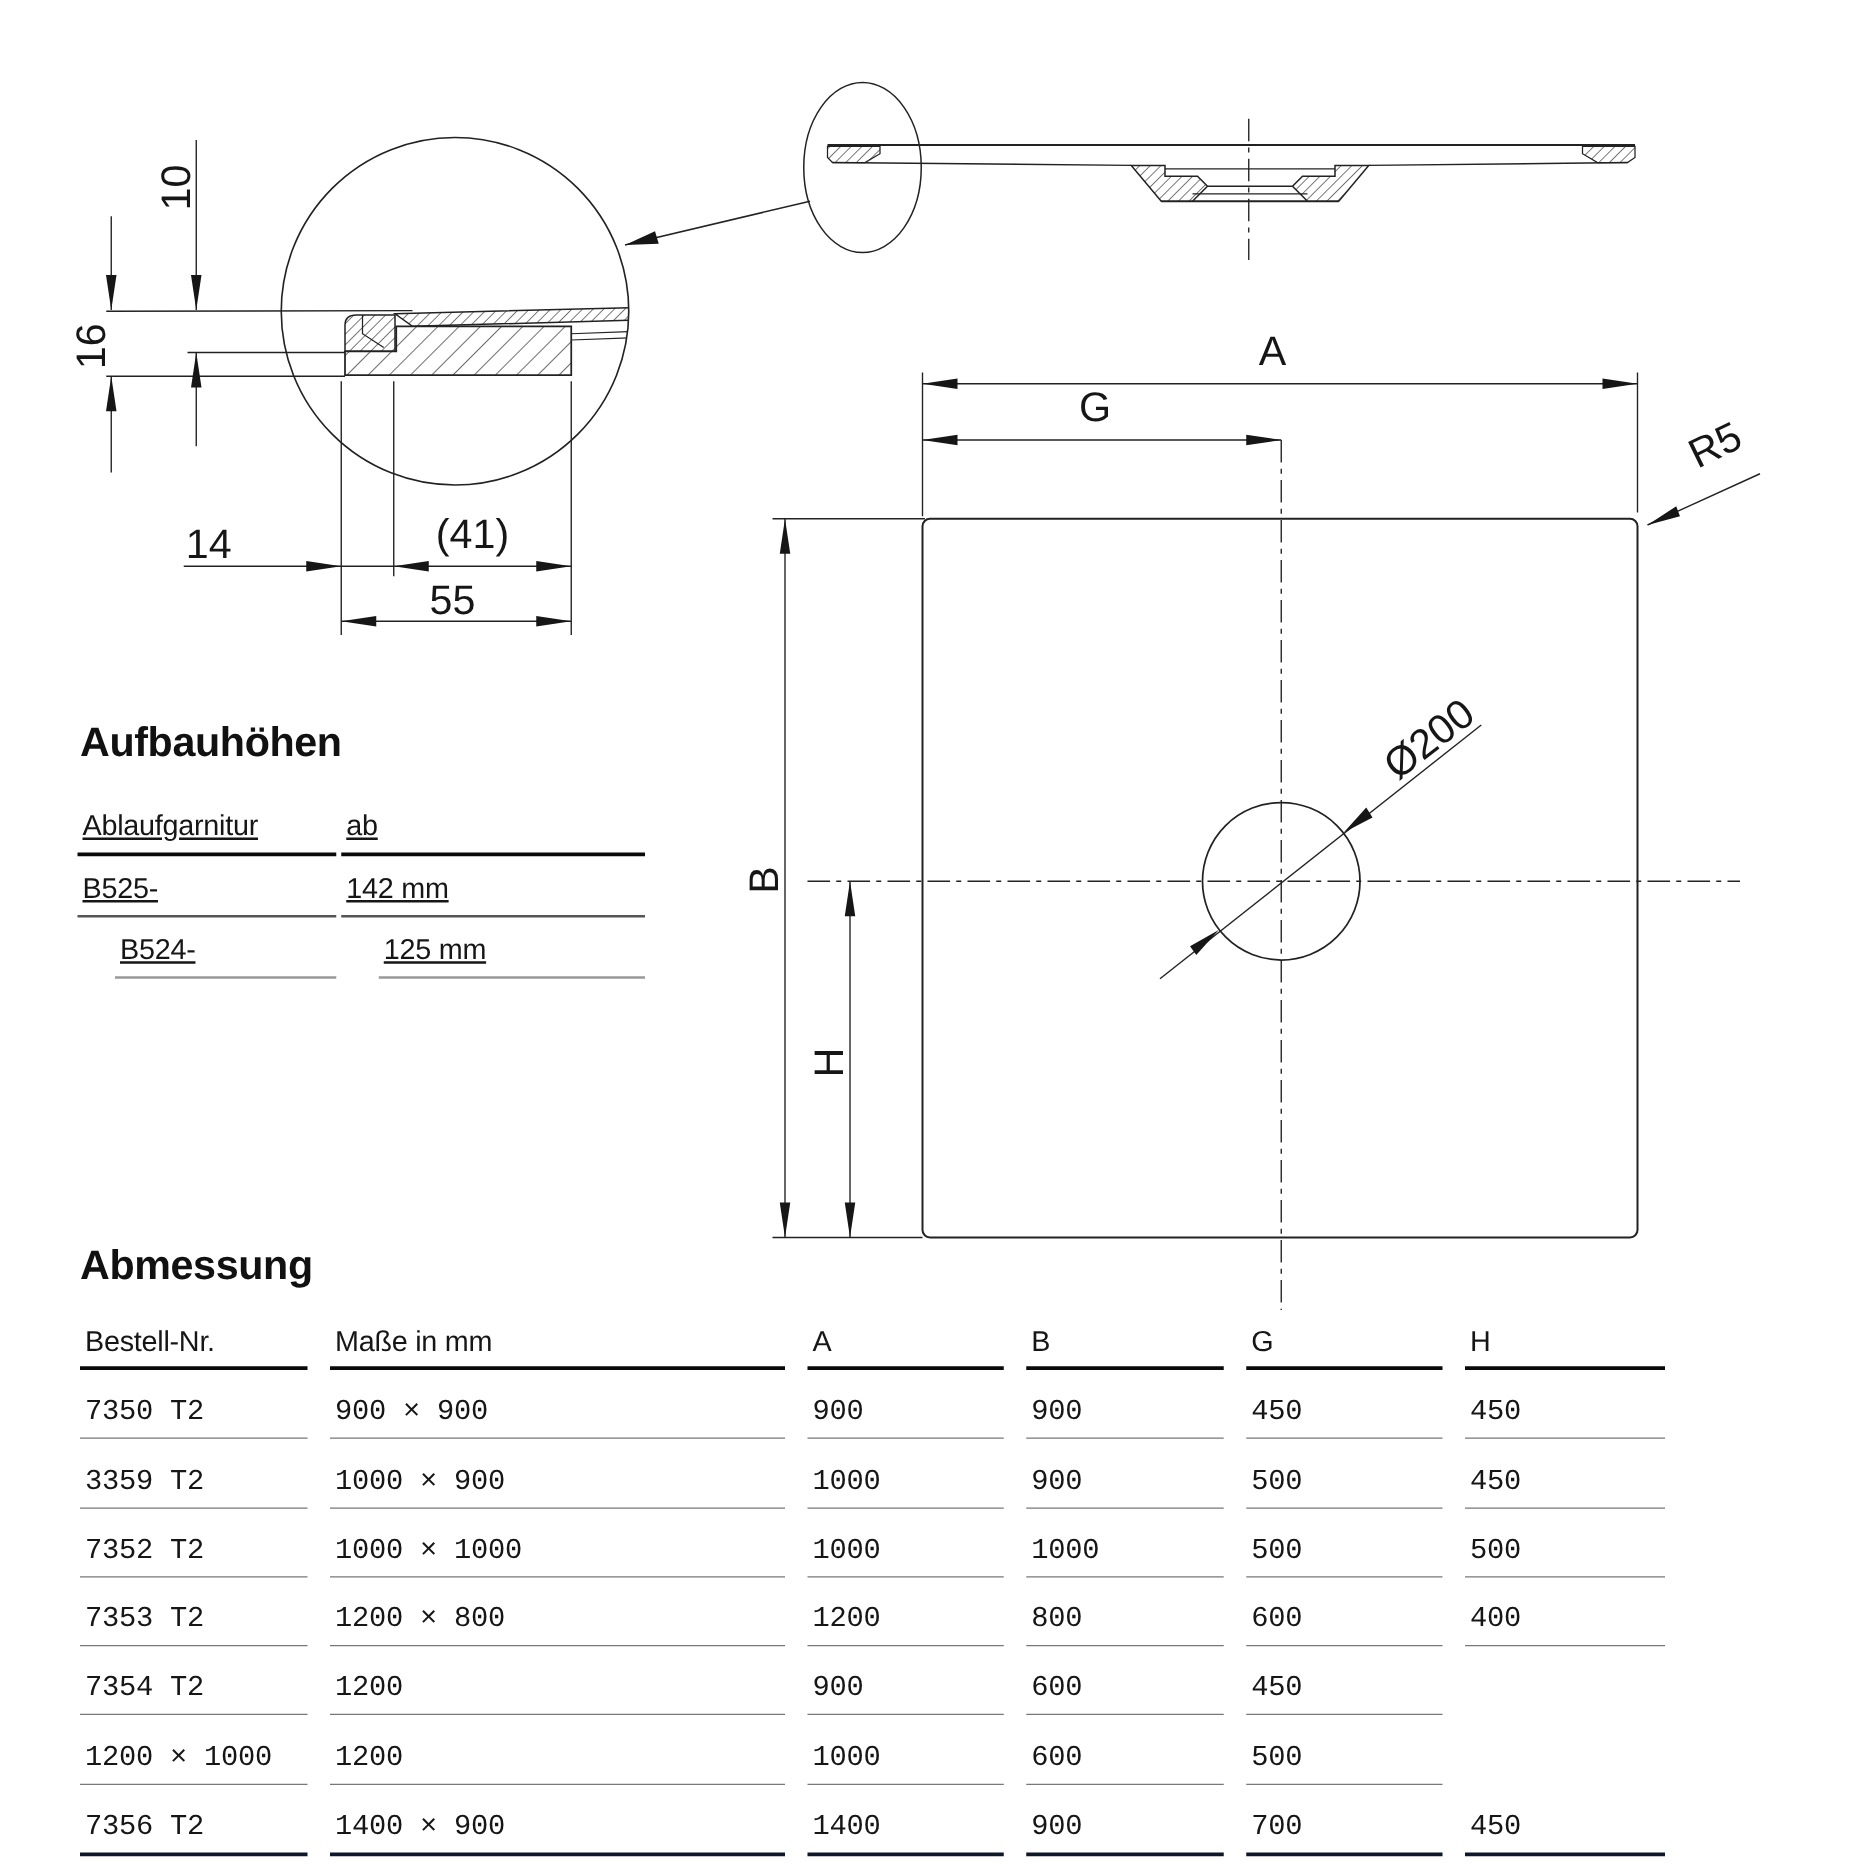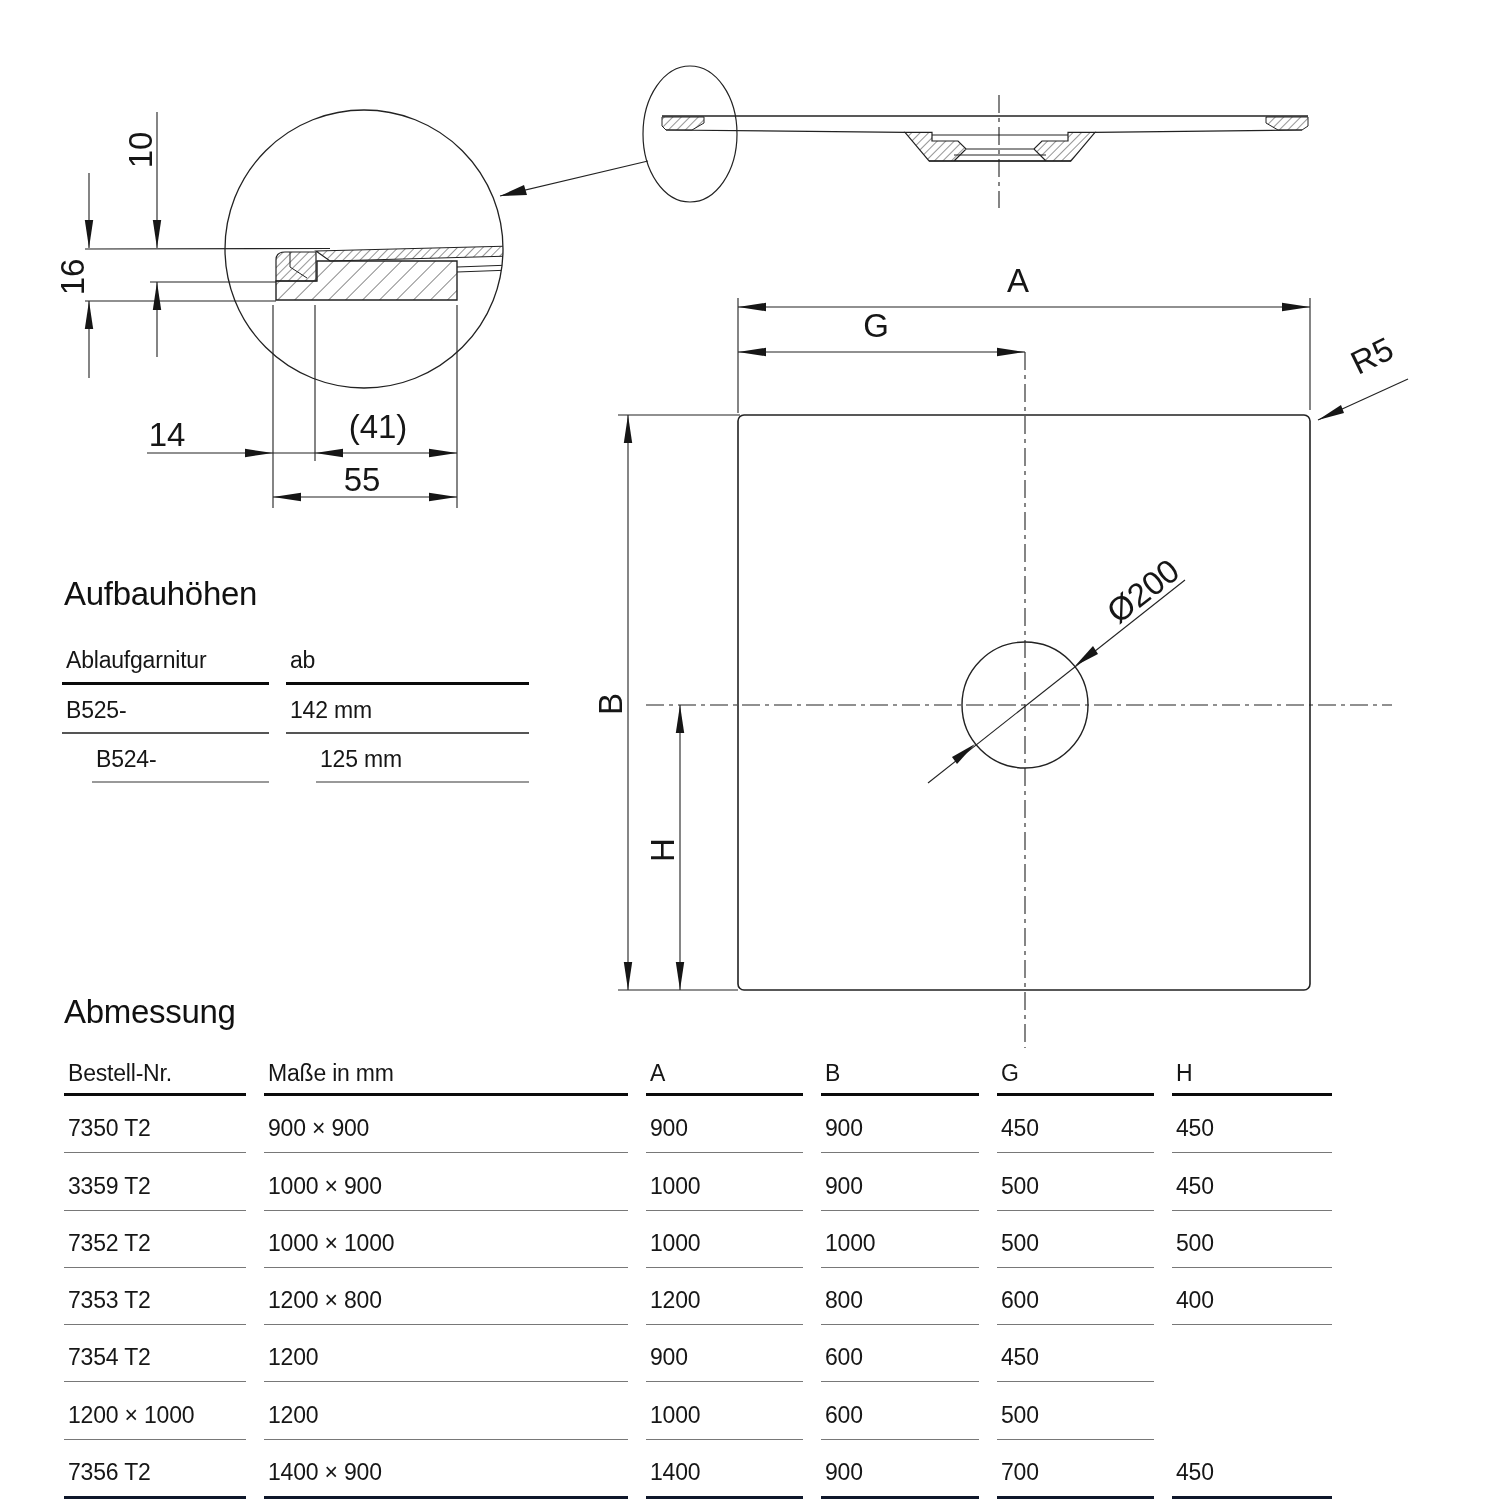--- a/index.html
+++ b/index.html
@@ -1,31 +1,31 @@
 <!DOCTYPE html>
 <html><head>
 <meta charset="utf-8">
 <style>
   html,body{margin:0;padding:0;background:#fff;}
   .page{position:relative;width:1500px;height:1500px;background:#fff;overflow:hidden;
         font-family:"Liberation Sans",sans-serif;color:#161616;}
   svg.drawing{position:absolute;left:0;top:0;}
   svg text{font-family:"Liberation Sans",sans-serif;font-size:33px;fill:#161616;}
-  .section-title{position:absolute;font-size:33px;font-weight:400;color:#111;letter-spacing:-.3px;}
+  .section-title{position:absolute;font-size:33px;font-weight:700;color:#111;letter-spacing:-.3px;}
   .tbl{position:absolute;}
   .t-row{display:grid;}
-  .t1 .t-row{grid-template-columns:207px 243px;column-gap:17px;}
+  .t1 .t-row{grid-template-columns:207px 243px;column-gap:4px;text-decoration:underline;}
   .t2 .t-row{grid-template-columns:182px 364px 157px 158px 157px 160px;column-gap:18px;text-align:center;}
   .cell{display:flex;align-items:flex-end;padding:0 0 8px 4px;font-size:23px;letter-spacing:-.2px;
         white-space:nowrap;overflow:visible;}
   .t1 .head .cell{height:34px;border-bottom:3px solid #0a0a0a;}
   .t1 .r1 .cell{height:39px;border-bottom:2px solid #555;}
   .t1 .r2 .cell{height:39px;border-bottom:2px solid #999;margin-left:30px;}
   .t2 .head .cell{height:31px;border-bottom:3.5px solid #0a0a0a;padding-bottom:6px;}
-  .t2 .body .cell{height:46.3px;border-bottom:1.6px solid #787878;padding-bottom:10px;}
+  .t2 .body .cell{height:46.3px;border-bottom:1.6px solid #787878;font-family:Liberation Mono, monospace;}
   .t2 .body .strong-sep .cell{border-bottom:3px solid #0f172a;}
 </style>
 </head>
 <body>
 
 <div class="page">
 
   <svg class="drawing" width="1500" height="1060" viewBox="0 0 1500 1060">
     <defs>
       <pattern id="hF" width="6" height="6" patternUnits="userSpaceOnUse" patternTransform="rotate(45)">

